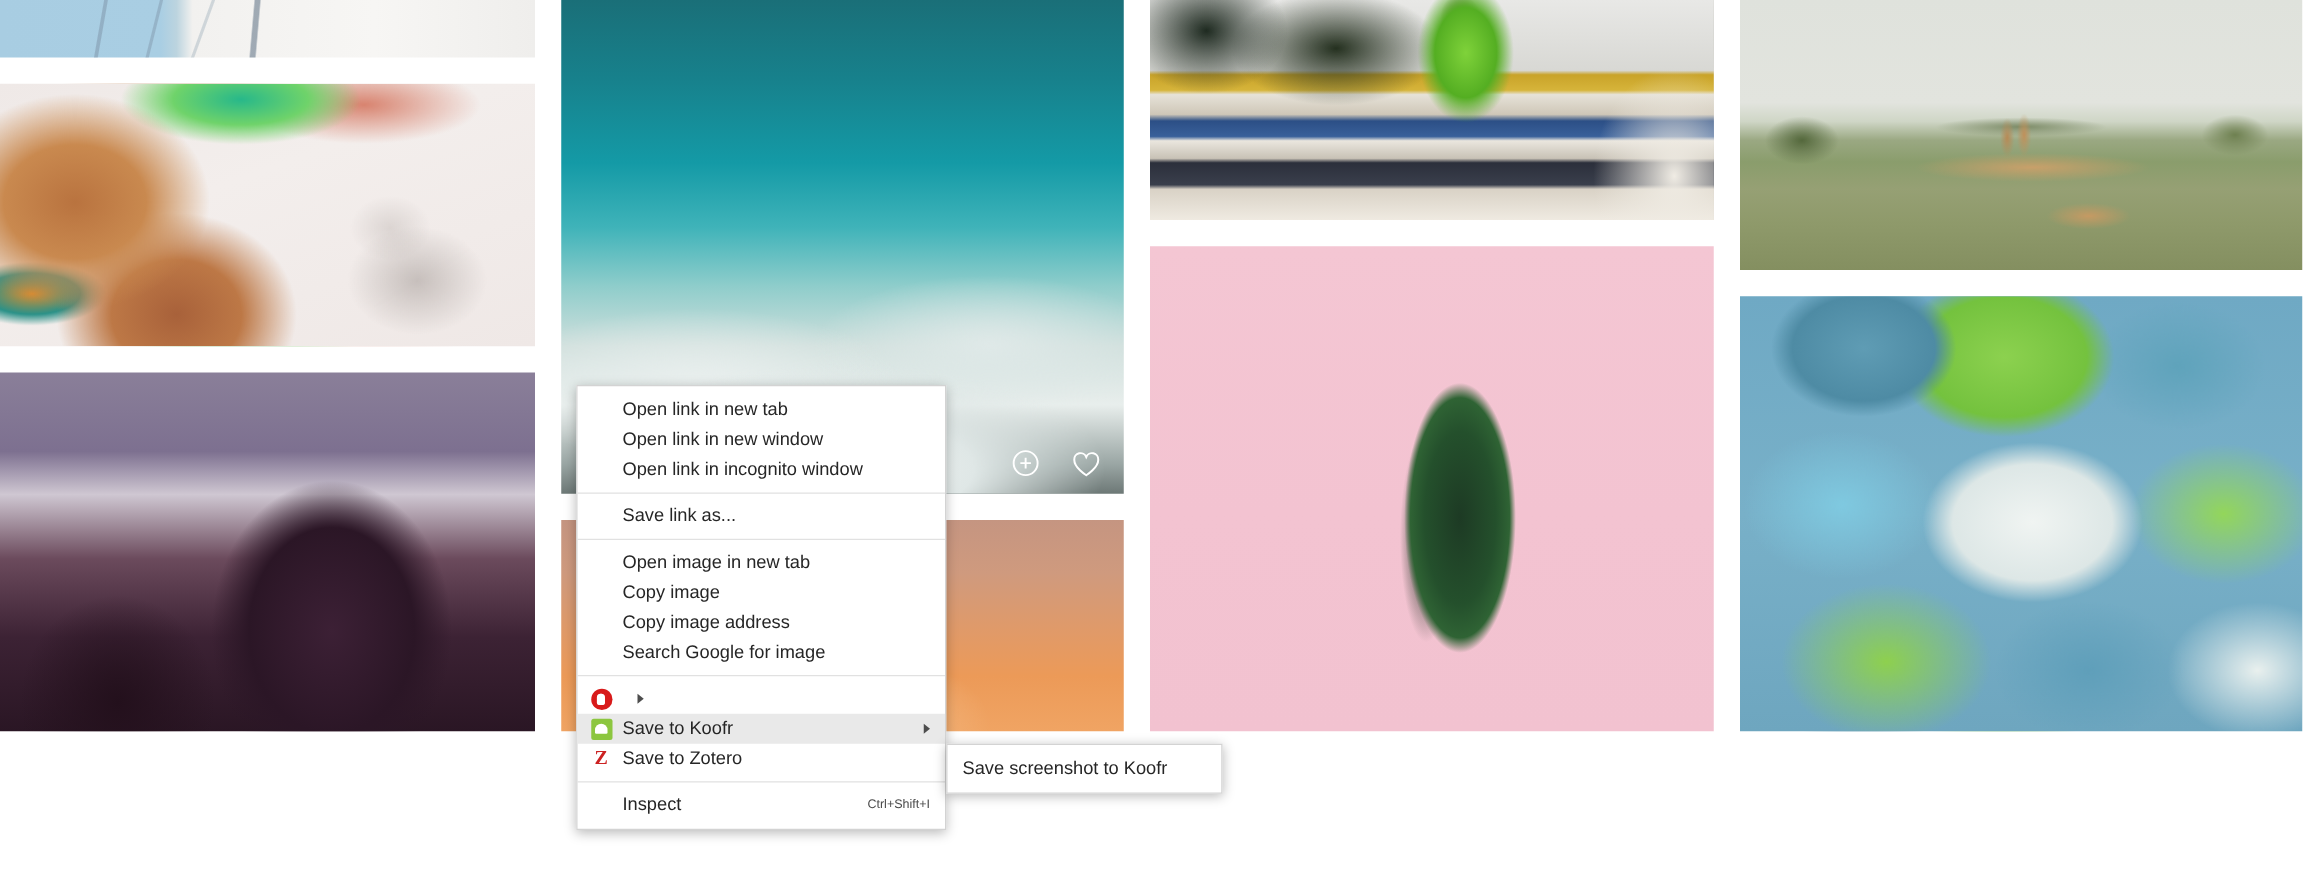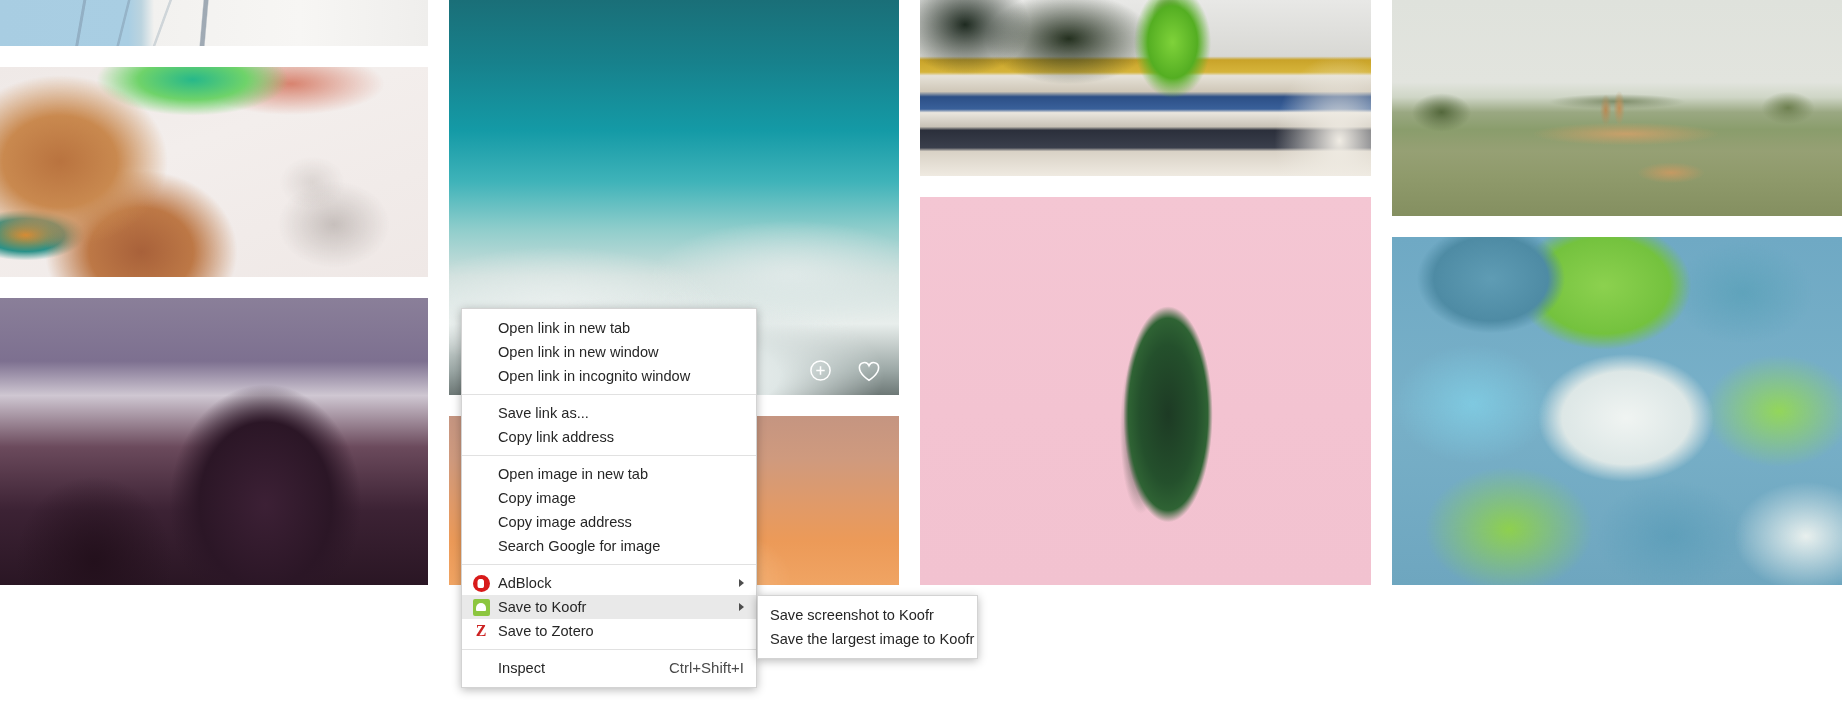--- a/index.html
+++ b/index.html
@@ -157,21 +157,21 @@
     position: relative;
     white-space: nowrap;
     line-height: 24px;
   }
   .ctx-item .ico {
     width: 20px; height: 20px; margin-left: 9px; margin-right: 7px;
     display: flex; align-items: center; justify-content: center; flex: 0 0 20px;
   }
   .ctx-item .lbl { flex: 1 1 auto; }
   .ctx-item.noicon .lbl { margin-left: 36px; }
-  .ctx-item .shortcut { color: #4a4a4a; font-size: 15px; }
+  .ctx-item .shortcut { color: #4a4a4a; font-size: 10px; }
   .ctx-item .arrow {
     width: 0; height: 0; margin-left: 12px;
     border-left: 5px solid #4d4d4d;
     border-top: 4.5px solid transparent;
     border-bottom: 4.5px solid transparent;
   }
   .ctx-item.hl { background: #e9e9e9; }
   .ctx-sep { height: 1px; background: #e1e1e1; margin: 6px 0 6px 0; }
 
   
@@ -256,23 +256,20 @@
     </div>
     <div class="ctx-item noicon">
       <span class="lbl">Open link in incognito window</span>
     </div>
 
     <div class="ctx-sep"></div>
 
     <div class="ctx-item noicon">
       <span class="lbl">Save link as...</span>
     </div>
-    <div class="ctx-item noicon">
-      <span class="lbl">Copy link address</span>
-    </div>
 
     <div class="ctx-sep"></div>
 
     <div class="ctx-item noicon">
       <span class="lbl">Open image in new tab</span>
     </div>
     <div class="ctx-item noicon">
       <span class="lbl">Copy image</span>
     </div>
     <div class="ctx-item noicon">
@@ -281,21 +278,20 @@
     <div class="ctx-item noicon">
       <span class="lbl">Search Google for image</span>
     </div>
 
     <div class="ctx-sep"></div>
 
     <div class="ctx-item">
       <span class="ico">
           <span class="ico-adblock"></span>
         </span>
-      <span class="lbl">AdBlock</span>
       <span class="arrow"></span>
     </div>
     <div class="ctx-item hl">
       <span class="ico">
           <span class="ico-koofr"></span>
         </span>
       <span class="lbl">Save to Koofr</span>
       <span class="arrow"></span>
     </div>
     <div class="ctx-item">
@@ -310,18 +306,15 @@
     <div class="ctx-item noicon">
       <span class="lbl">Inspect</span>
       <span class="shortcut">Ctrl+Shift+I</span>
     </div>
   </div>
 
   <div class="ctx" id="ctx-sub">
     <div class="ctx-item">
       <span class="lbl" style="margin-left:12px">Save screenshot to Koofr</span>
     </div>
-    <div class="ctx-item">
-      <span class="lbl" style="margin-left:12px">Save the largest image to Koofr</span>
-    </div>
   </div>
 
 </div>
 
 </body></html>

